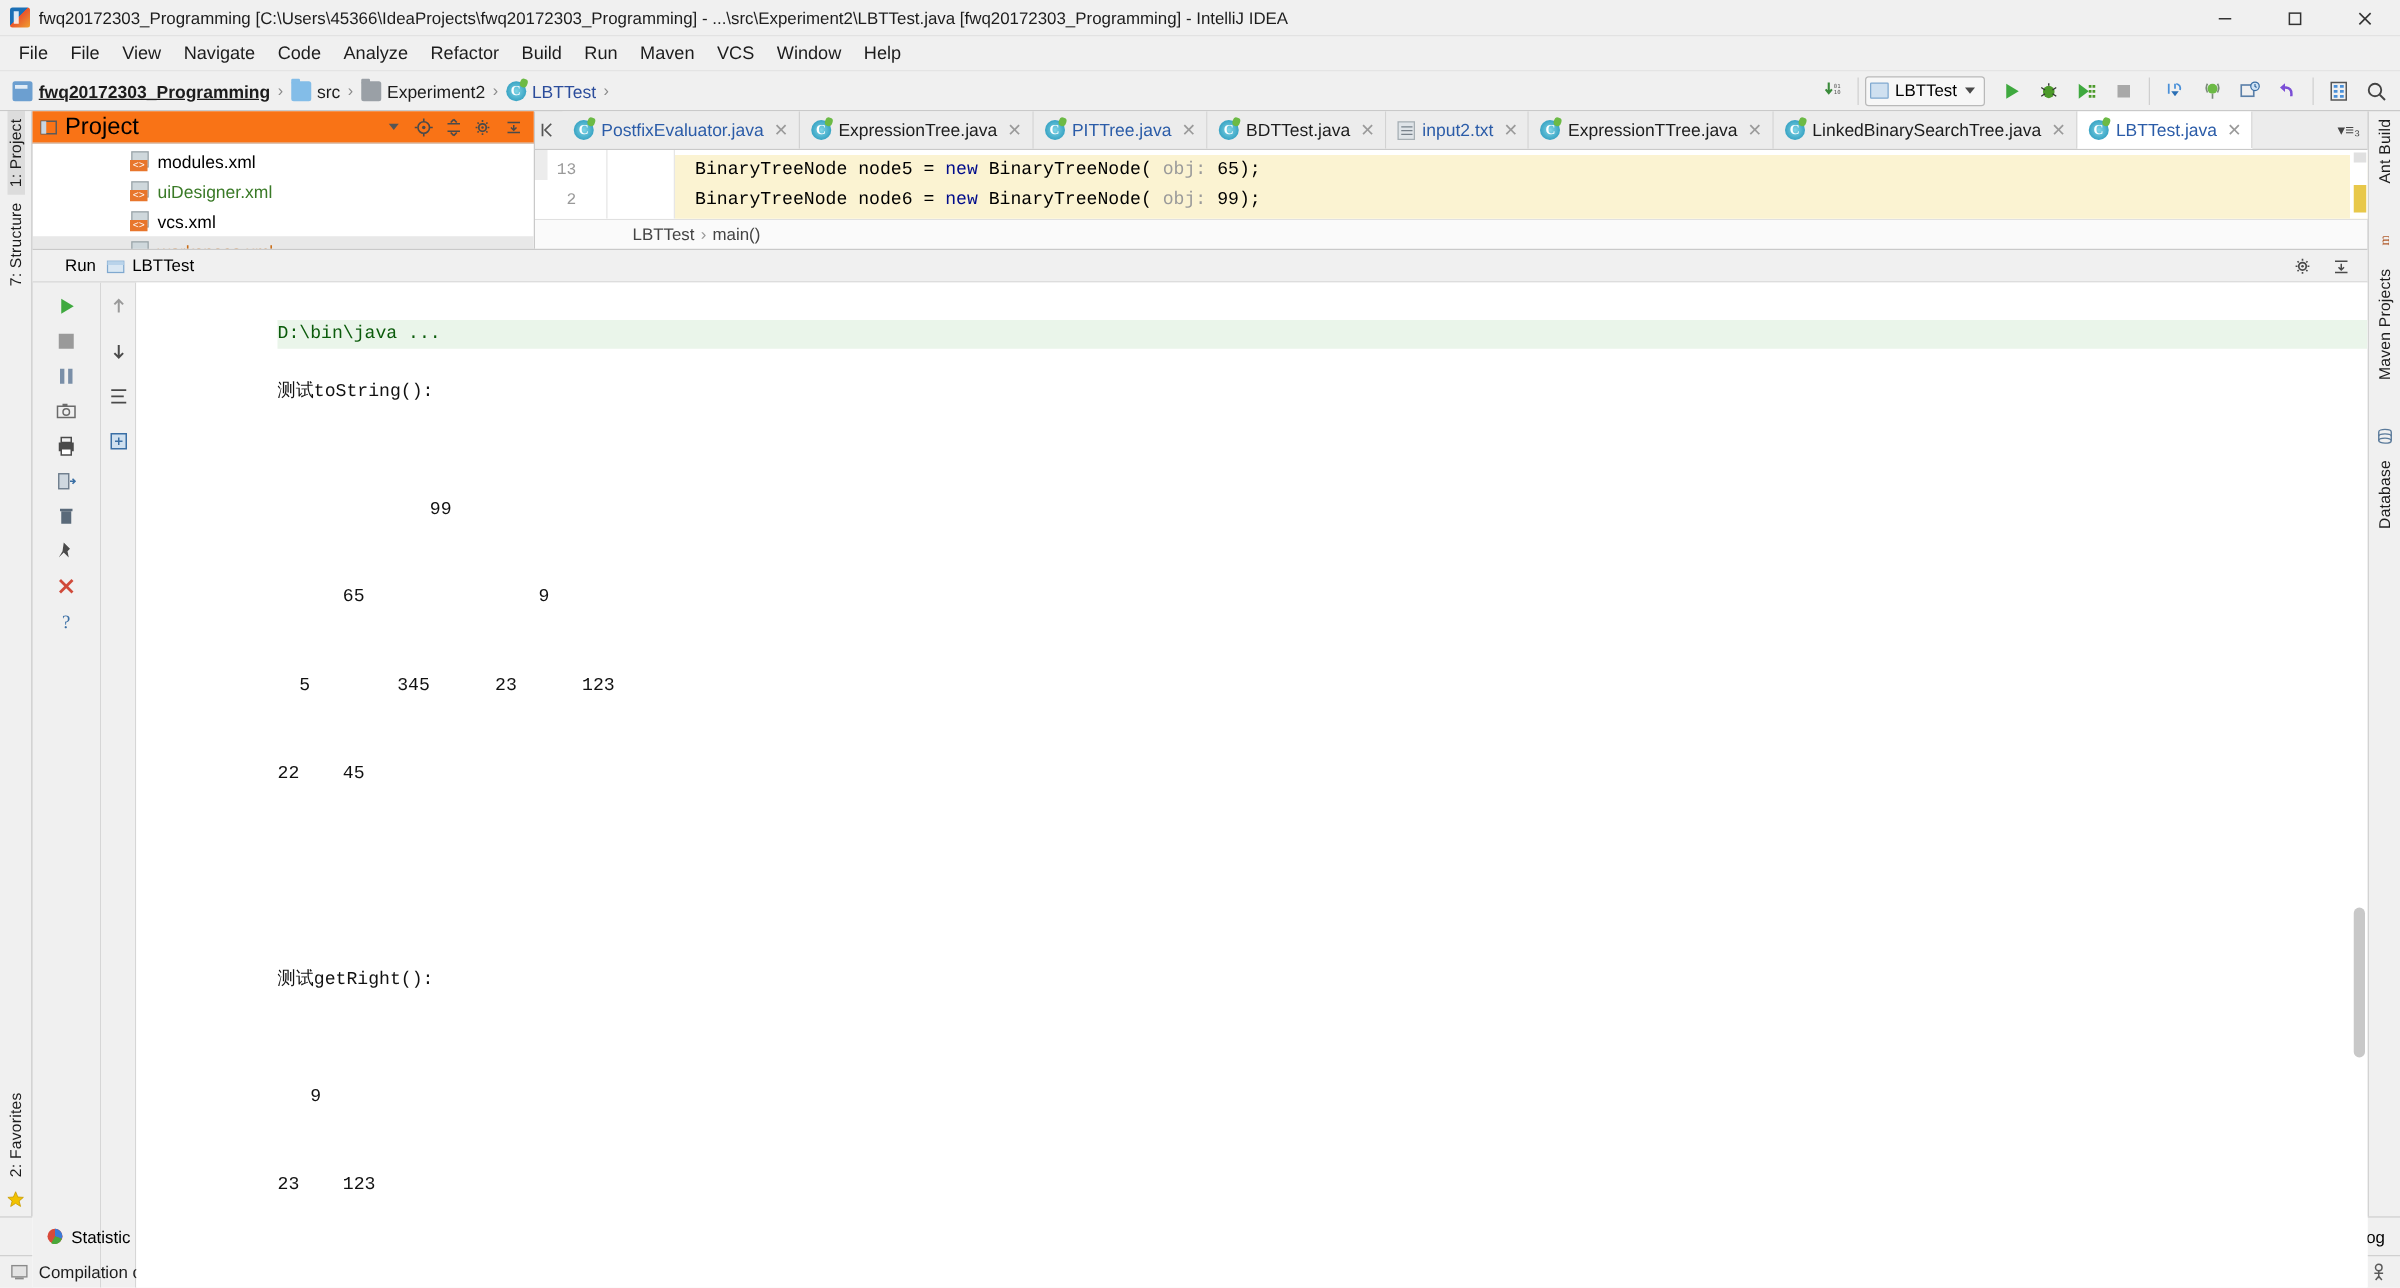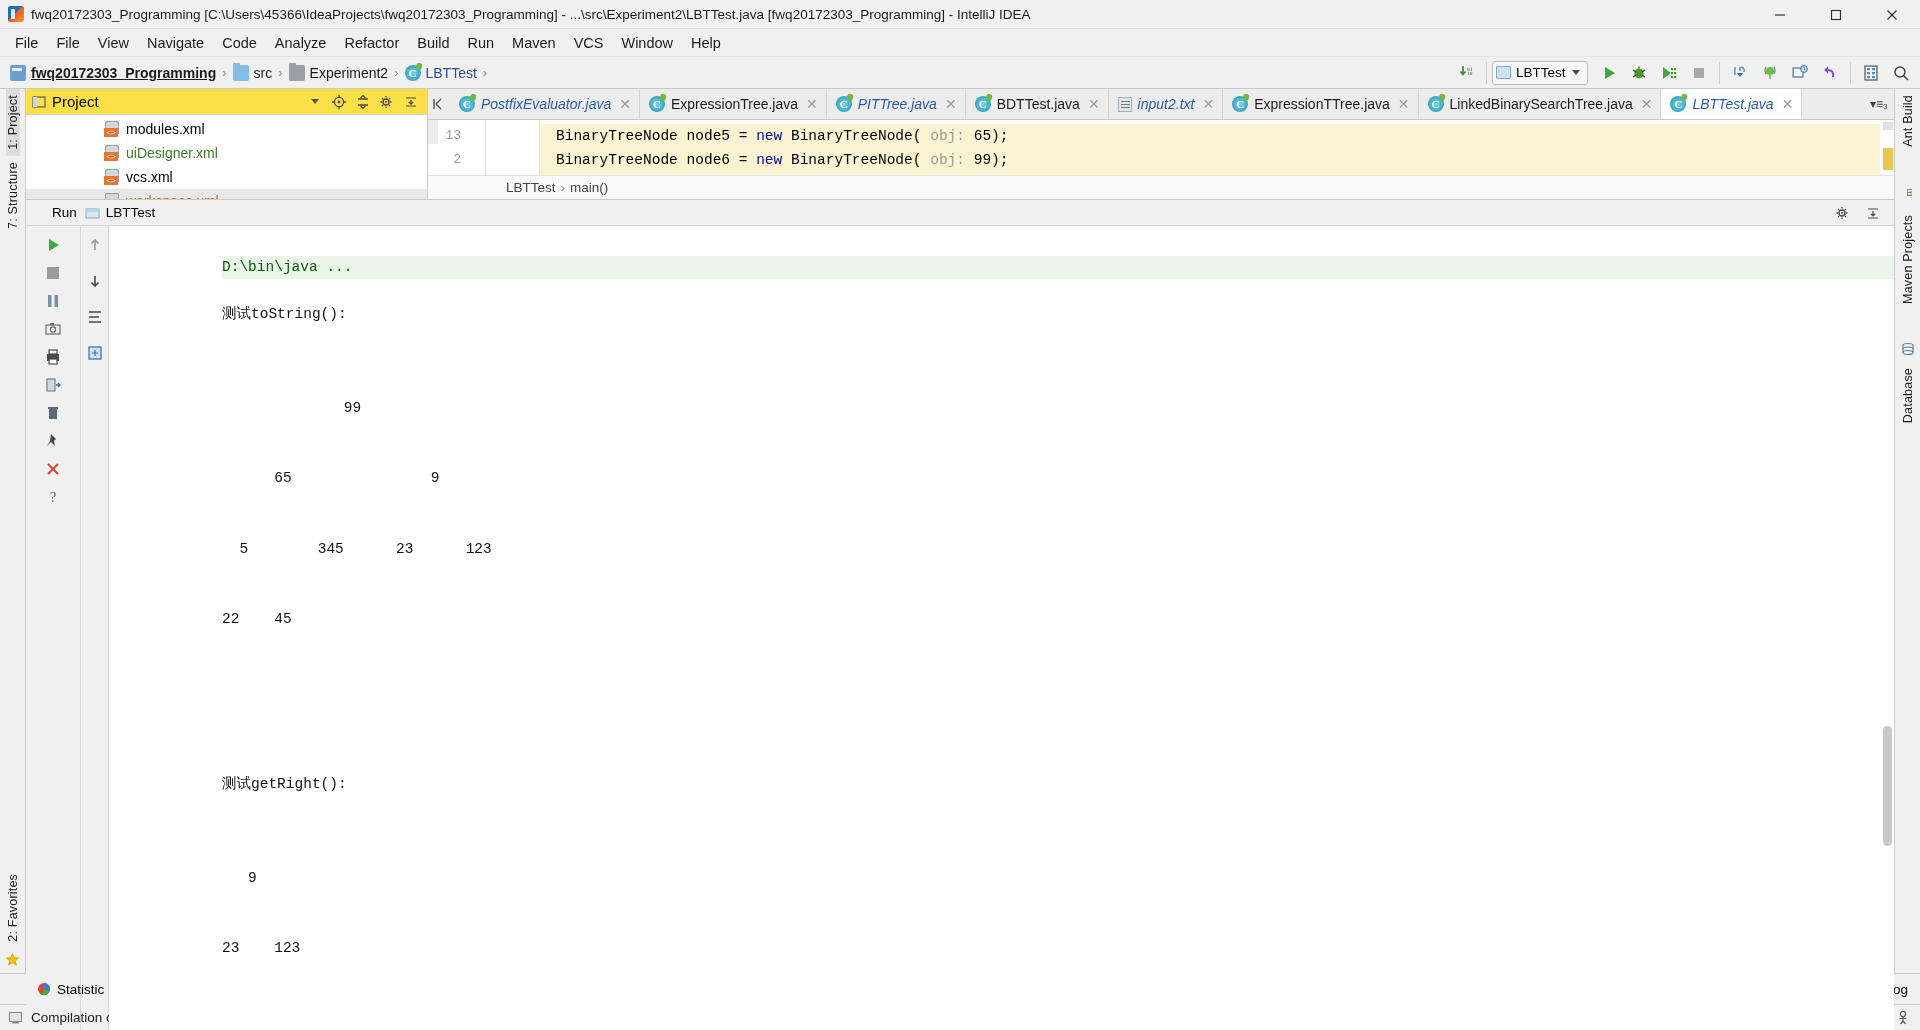--- a/index.html
+++ b/index.html
@@ -91,22 +91,22 @@
   
   .vstrip-r { width: 26px; background:#f0f0f0; border-left:1px solid #c9c9c9;
               display:flex; flex-direction:column; align-items:center; }
 
   .center { flex:1; display:flex; flex-direction:column; min-width:0; }
 
   
   .toprow { display:flex; height: 110px; }
   .projpane { width: 402px; border-right:1px solid #c9c9c9; display:flex; flex-direction:column; background:#fff; }
   .proj-header {
-    height:26px; background:#fde047; display:flex; align-items:center;
-    border-bottom:1px solid #d3d3d3; font-size:15px; padding-left:6px; position:relative;
+    height:26px; background:#f97316; display:flex; align-items:center;
+    border-bottom:1px solid #d3d3d3; font-size:19px; padding-left:6px; position:relative;
   }
   .proj-header .ptitle { margin-left:6px; }
   .proj-combo-caret { margin-left:auto; margin-right:8px; width:0;height:0;
      border-left:4px solid transparent;border-right:4px solid transparent;border-top:5px solid #555;}
   .proj-tools { display:flex; align-items:center; padding-right:4px; }
   .proj-tools .tb-btn { width:24px; height:22px; }
   .proj-tree { flex:1; overflow:hidden; padding-top:2px; }
   .tree-row { display:flex; align-items:center; height:24px; padding-left:78px; font-size:14px; }
   .tree-row.sel { background:#e8e8e8; }
   .xml-ic { width:15px; height:16px; margin-right:7px; position:relative; flex:0 0 auto; }
@@ -121,21 +121,21 @@
   .tabstrip { height:31px; display:flex; align-items:stretch; background:#ececec;
               border-bottom:1px solid #c9c9c9; overflow:hidden; }
   .tab-lead { width:22px; display:flex; align-items:center; justify-content:center; background:#ececec; }
   .etab {
     display:flex; align-items:center; padding:0 8px 0 9px; font-size:14px; gap:6px;
     border-right:1px solid #d2d2d2; white-space:nowrap; position:relative; background:#ececec;
   }
   .etab.active { background:#fff; border-bottom:1px solid #fff; }
   .etab .tab-x { color:#9a9a9a; font-size:14px; margin-left:2px; }
   .etab .tname { color:#1c1c1c; }
-  .etab.blue .tname { color:#2b5ca8;font-style:italic; }
+  .etab.blue .tname { color:#2b5ca8; }
   .ic-txt { width:14px;height:15px;background:#dfe4e8;border:1px solid #a6aeb3;position:relative;flex:0 0 auto;}
   .ic-txt::after{content:"";position:absolute;left:2px;top:3px;width:9px;height:1px;background:#77818a;
     box-shadow:0 3px 0 #77818a,0 6px 0 #77818a;}
   .tabs-overflow { margin-left:auto; display:flex; align-items:center; padding:0 6px; font-size:12px; color:#444; }
 
   .codearea { flex:1; display:flex; background:#fff; position:relative; overflow:hidden; }
   .gutter {
     width:58px; background:#fff; border-right:1px solid #e6e6e6; position:relative;
     font-family:"Liberation Mono", monospace; font-size:13px; color:#999; text-align:right;
     padding-right:24px; padding-top:4px; flex:0 0 auto;

